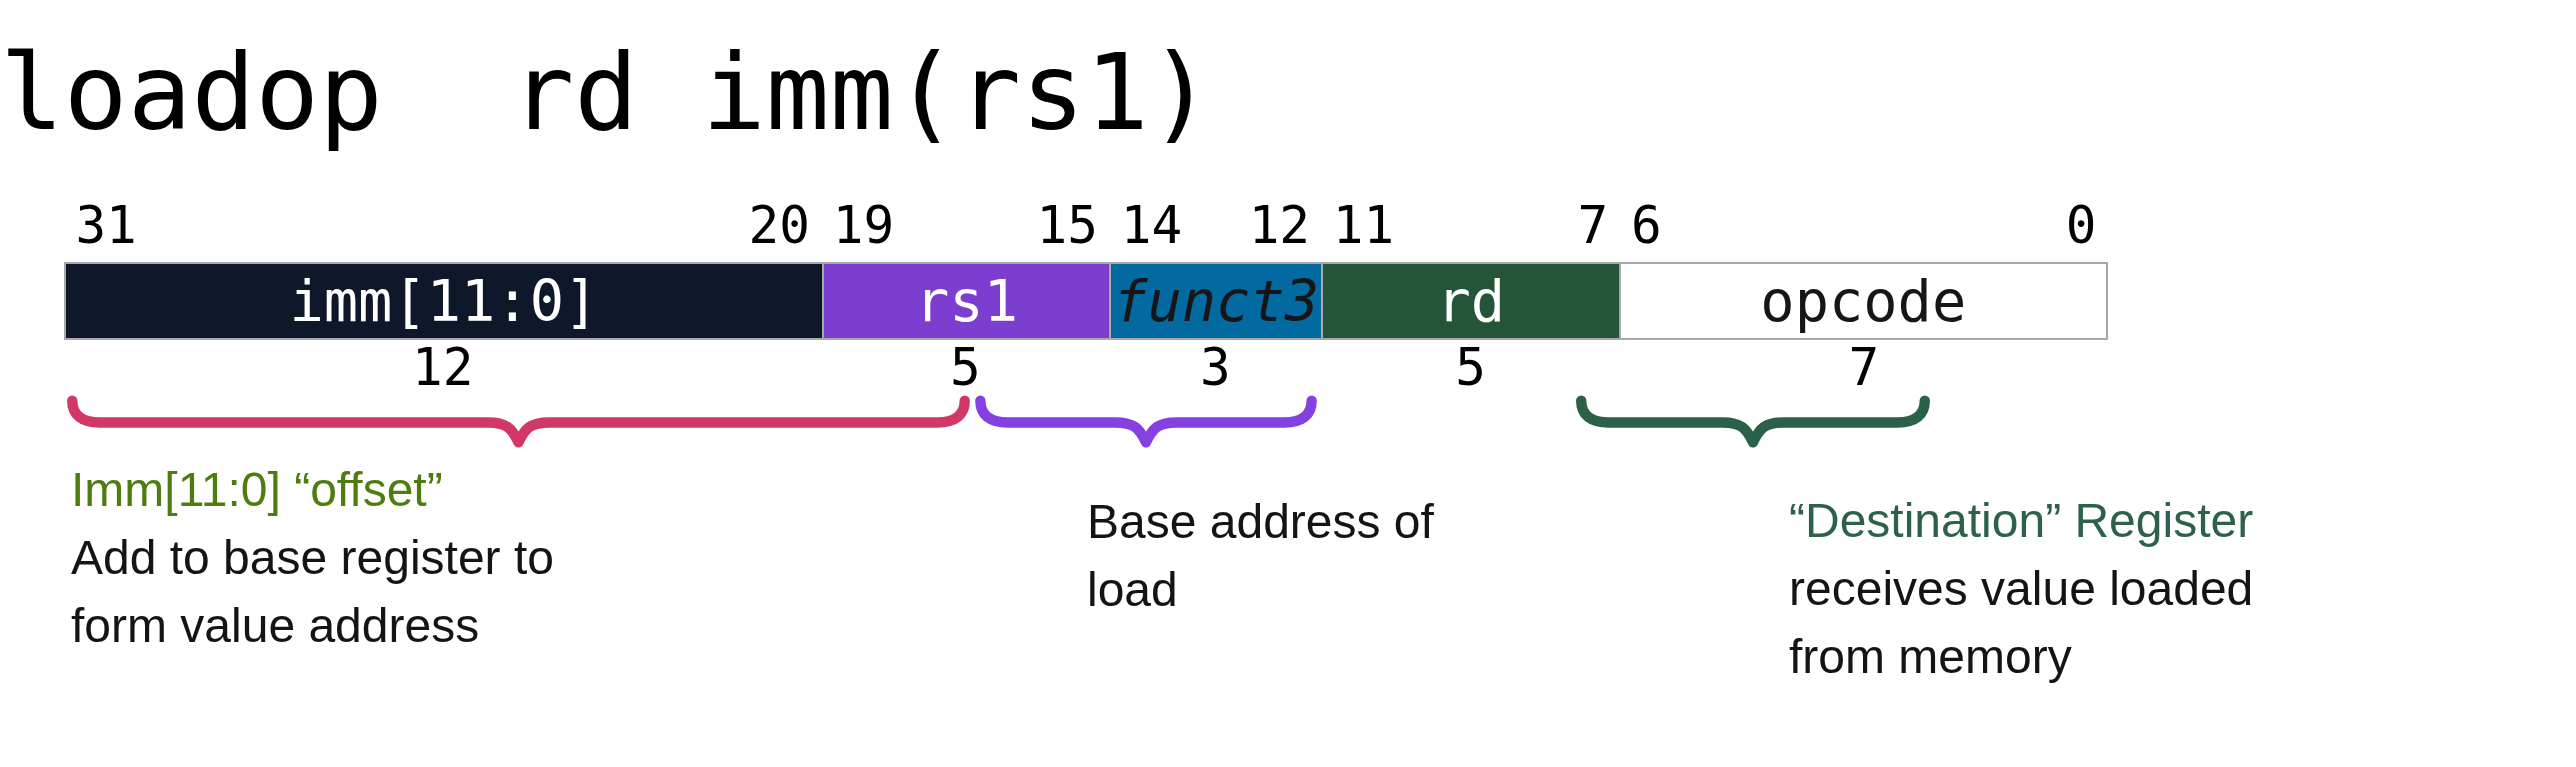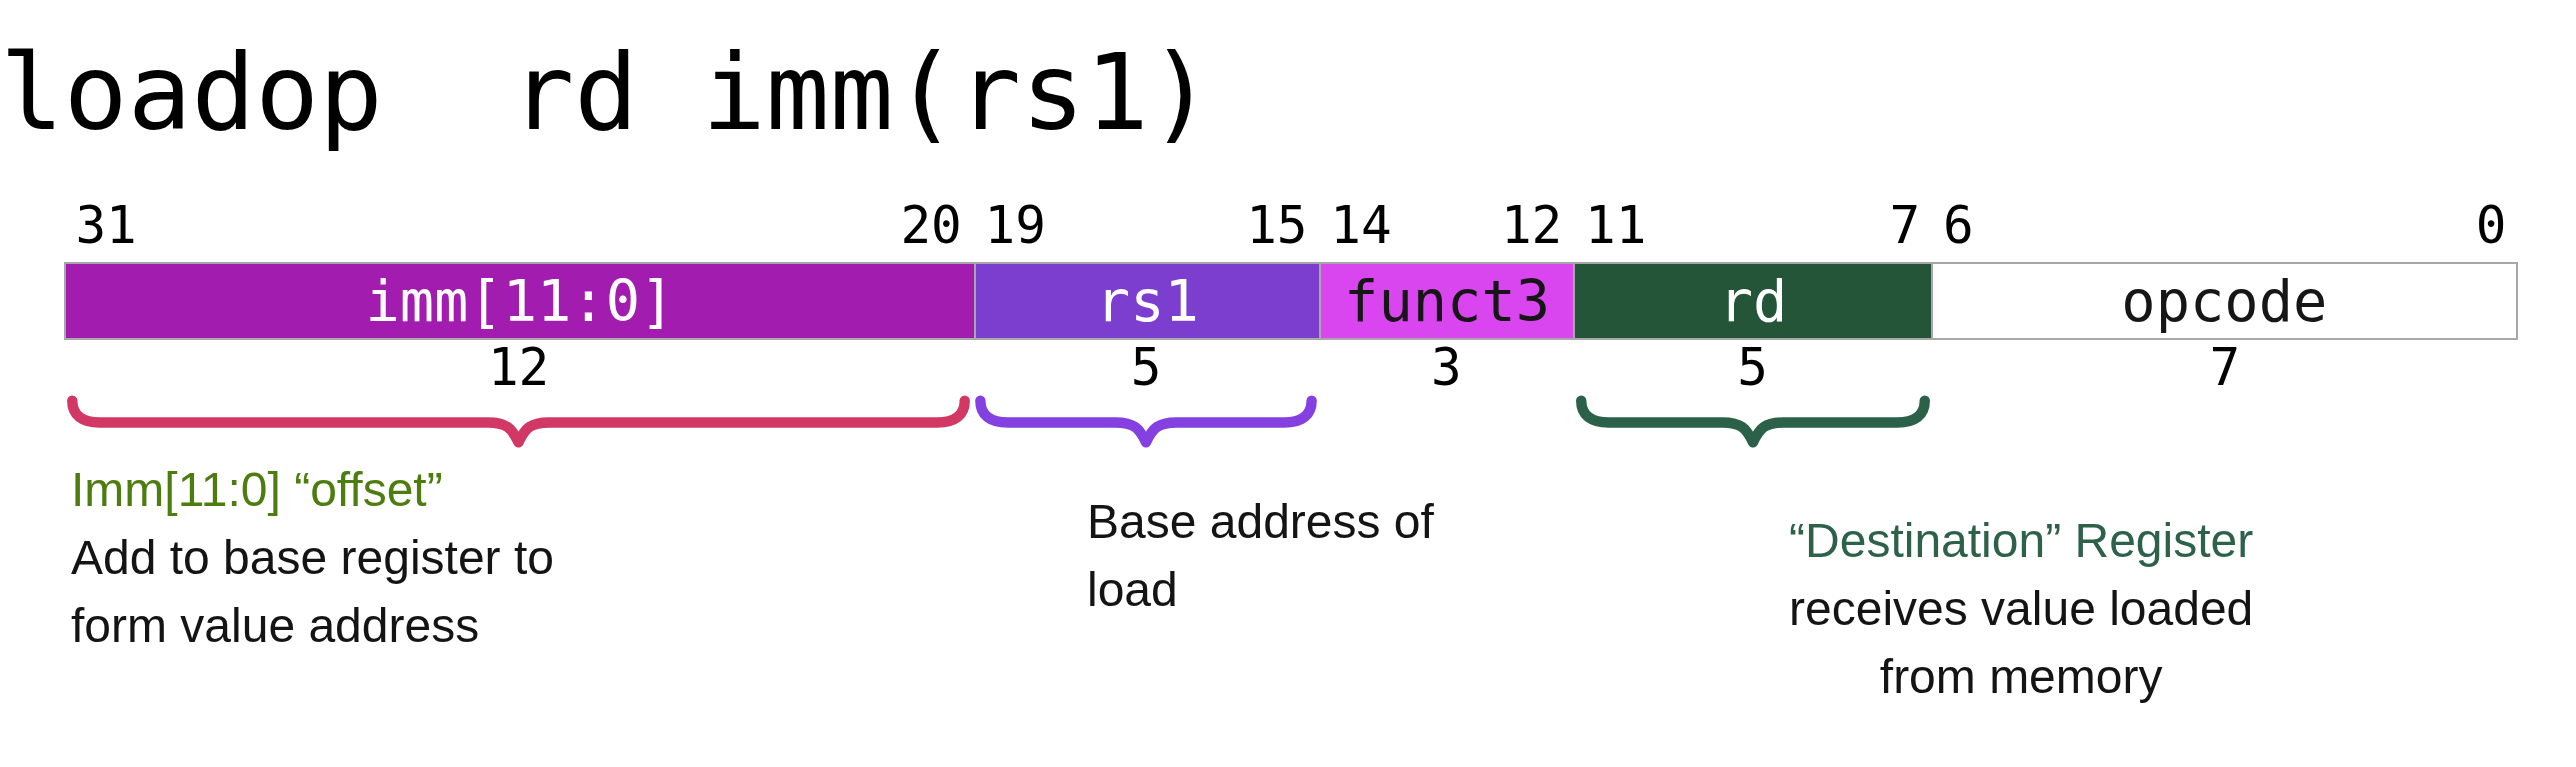--- a/index.html
+++ b/index.html
@@ -17,21 +17,21 @@
     text-align:left;
     font-family:"DejaVu Sans Mono",monospace;
     font-size:106px;
     line-height:1.15;
     color:#000000;
     white-space:pre;
   }
   .strip{
     position:absolute;
     left:64px;top:200px;
-    width:2454px;
+    width:2044px;
   }
   .bits-row{
     display:flex;
     font-family:"DejaVu Sans Mono",monospace;
     font-size:51px;line-height:51px;
     color:#000000;
   }
   .bit-cell{
     display:flex;
     justify-content:space-between;
@@ -77,21 +77,21 @@
   .annotation{
     position:absolute;
     font-size:48px;
     line-height:68px;
     white-space:nowrap;
     color:#141414;
   }
   .ann-heading{font-weight:400;}
   .a0{left:71px;top:456px;}
   .a1{left:1087px;top:488px;}
-  .a2{left:1789px;top:507px;text-align:center;}
+  .a2{left:1789px;top:487px;}
 </style>
 </head>
 <body>
 
 <div class="canvas">
 
   <div class="title">loadop  rd imm(rs1)</div>
 
   <div class="strip">
     <div class="bits-row">
@@ -110,27 +110,27 @@
         <div class="bit-cell" style="width: 14.59%;">
           <span>11</span>
           <span>7</span>
         </div>
         <div class="bit-cell" style="width: 23.89%;">
           <span>6</span>
           <span>0</span>
         </div>
       </div>
     <div class="boxes-row" style="border-color: rgb(168, 168, 168);">
-        <div class="field-box" style="width: 37.05%; background: #a21caf; border-color: rgb(168, 168, 168);">
+        <div class="field-box" style="width: 37.05%; background: #0f172a; border-color: rgb(168, 168, 168);">
           <span class="field-label" style="color: rgb(255, 255, 255);">imm[11:0]</span>
         </div>
         <div class="field-box" style="width: 14.09%; background: rgb(124, 62, 207); border-color: rgb(168, 168, 168);">
           <span class="field-label" style="color: rgb(255, 255, 255);">rs1</span>
         </div>
-        <div class="field-box" style="width: 10.38%; background: #d946ef; border-color: rgb(168, 168, 168);">
+        <div class="field-box" style="width: 10.38%; background: #0369a1; border-color: rgb(168, 168, 168); font-style: italic;">
           <span class="field-label" style="color: rgb(22, 22, 22);">funct3</span>
         </div>
         <div class="field-box" style="width: 14.59%; background: rgb(36, 85, 57); border-color: rgb(168, 168, 168);">
           <span class="field-label" style="color: rgb(255, 255, 255);">rd</span>
         </div>
         <div class="field-box" style="width: 23.89%; background: rgb(255, 255, 255); border-color: rgb(168, 168, 168);">
           <span class="field-label" style="color: rgb(22, 22, 22);">opcode</span>
         </div>
       </div>
     <div class="widths-row">

